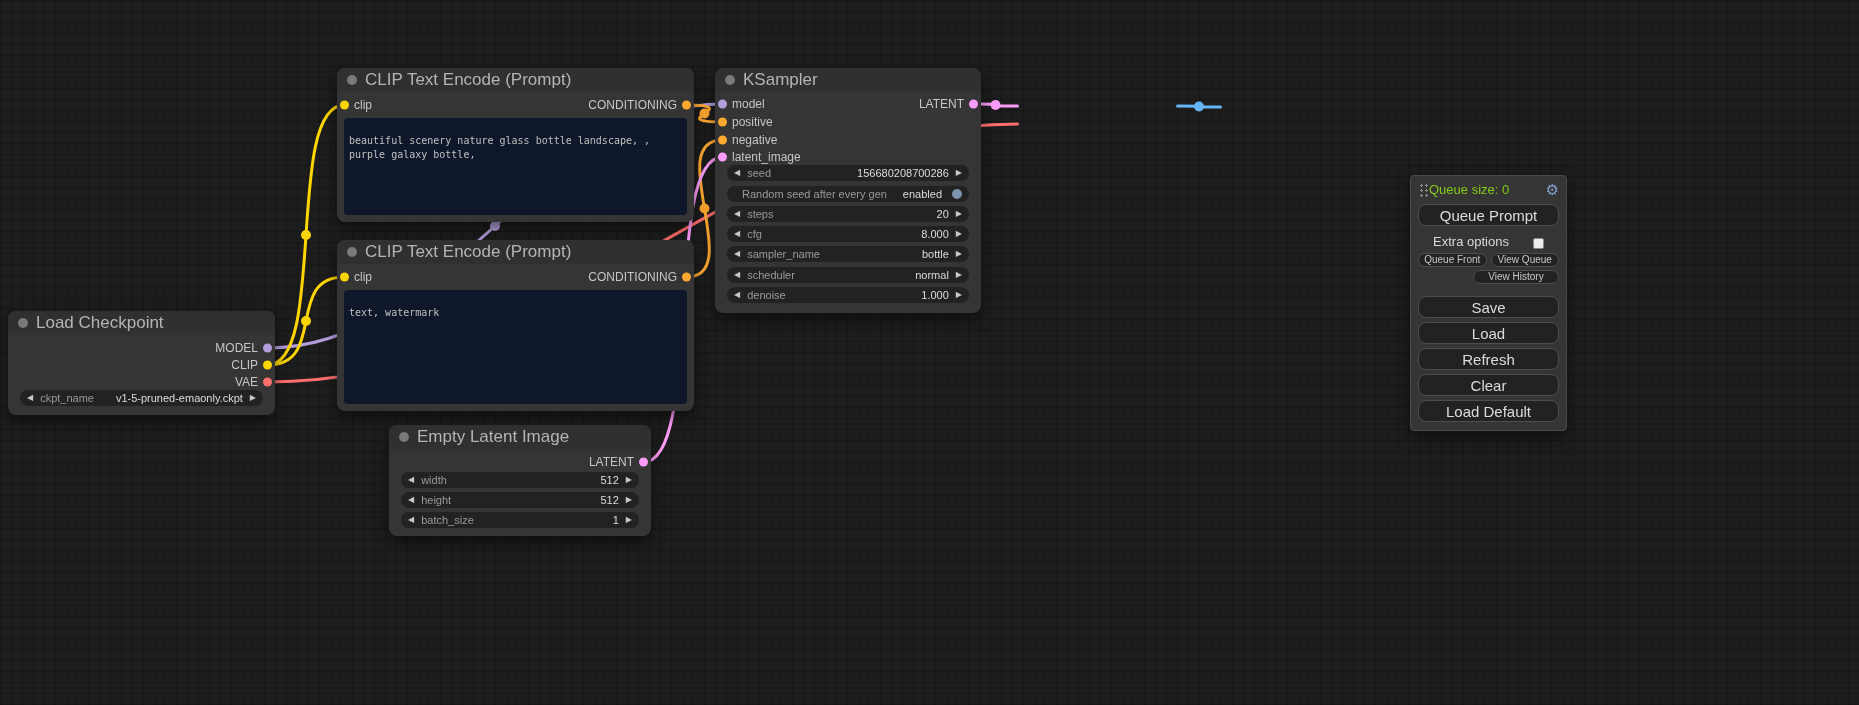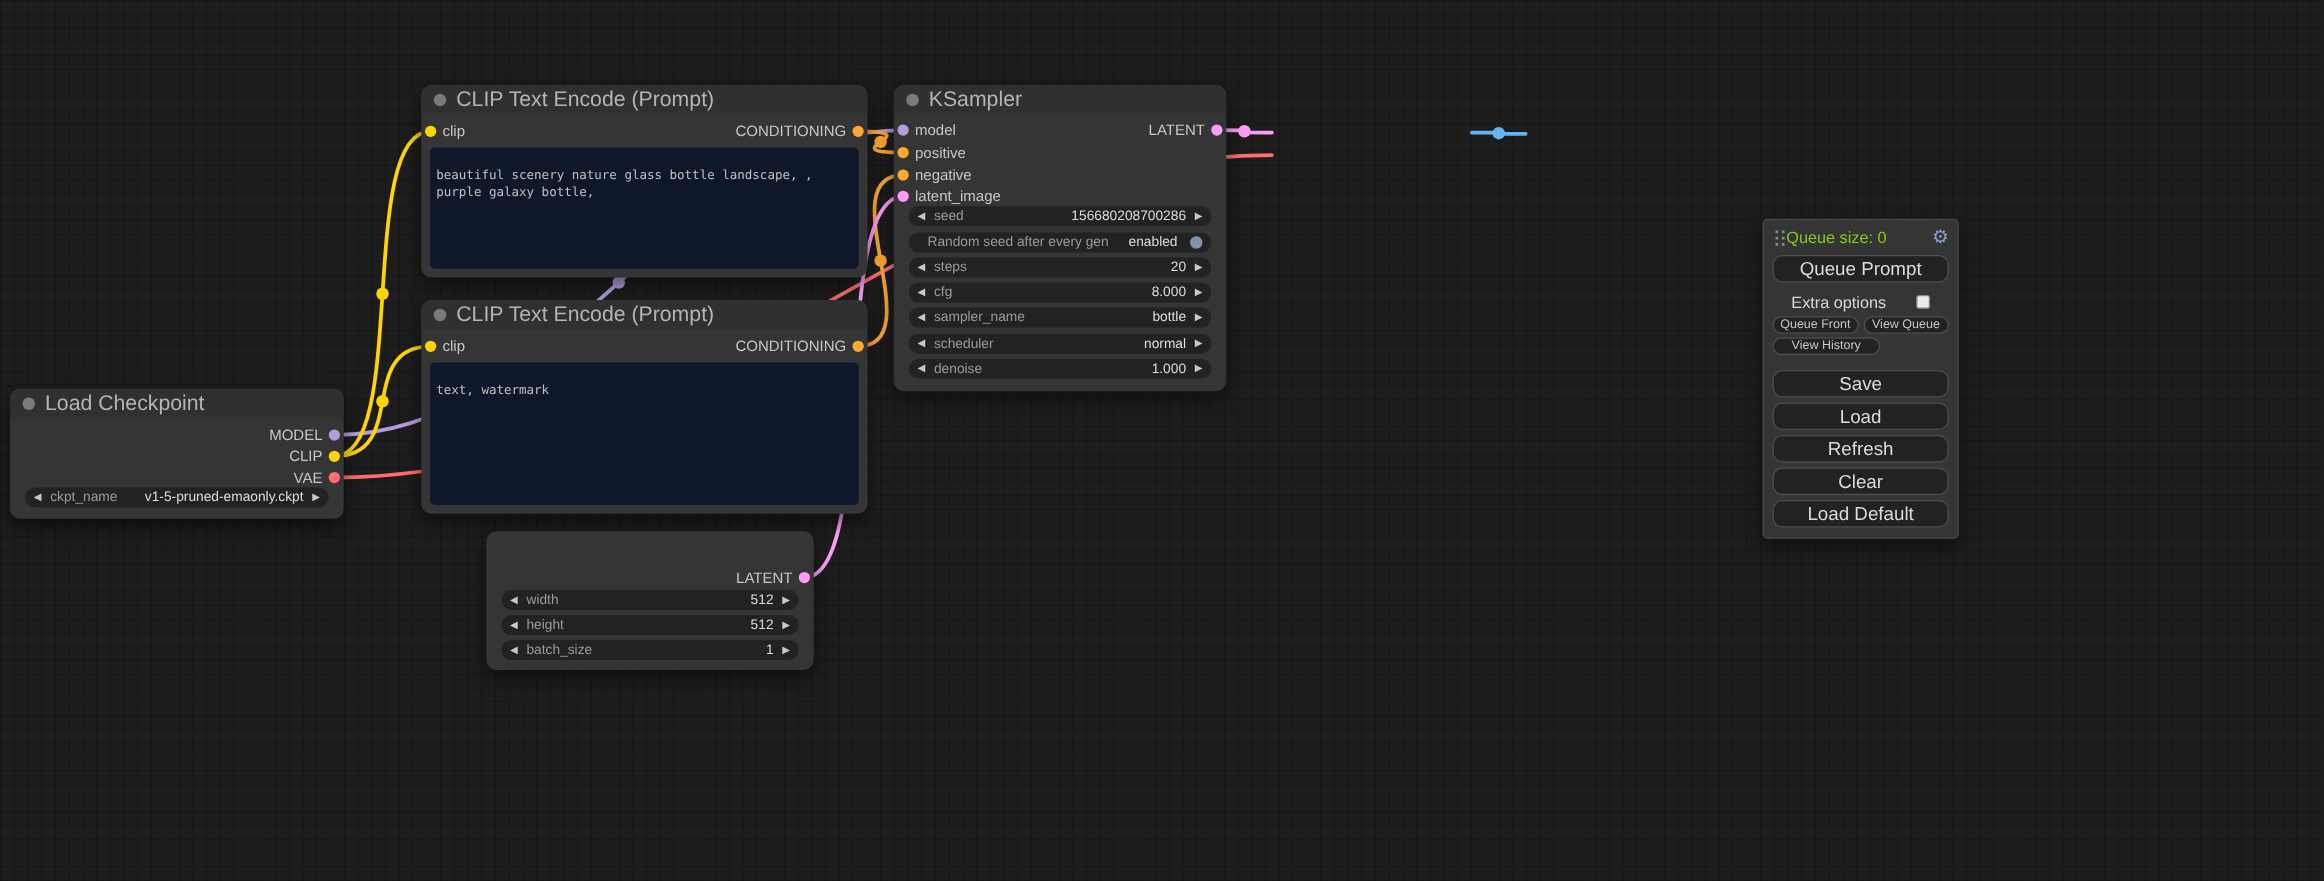--- a/index.html
+++ b/index.html
@@ -63,24 +63,24 @@
   .qp-title { flex:1; text-align:left; color:#84cc16; font-size:13px; }
   .qp-gear { flex:0 0 auto; color:#84a0d0; font-size:15px; line-height:15px; }
   .qbtn {
     display:block; width:100%; height:22px; margin-top:4px;
     background:#222; border:1px solid #4e4e4e; border-radius:8px;
     color:#dcdcdc; font-size:15px; font-family:"Liberation Sans", sans-serif;
     appearance:none; cursor:default;
   }
   .qbtn.first { margin-top:6px; }
   .qbtn.mt { margin-top:12px; }
-  .qp-extra { display:flex; align-items:center; justify-content:center; gap:24px; margin-top:8px; color:#d8d8d8; font-size:13px; }
+  .qp-extra { display:flex; align-items:flex-end; justify-content:center; gap:24px; margin-top:8px; color:#d8d8d8; font-size:13px; }
   .qp-checkbox { width:11px; height:11px; background:#ececec; border:1px solid #8a8a8a; border-radius:2px; }
   .qp-row { display:flex; gap:4px; margin-top:4px; }
-  .qp-row.center { justify-content:flex-start; }
+  .qp-row.center { justify-content:flex-end; }
   .qbtn.small { height:14px; margin-top:0; font-size:10px; line-height:10px; padding:0 4px; color:#c8c8c8; }
   .qbtn.small.vh { width:86px; }
 </style>
 </head>
 <body>
 
 <div id="canvas">
   <svg id="wires" width="1859" height="705">
       <path d="M 267.5 348 C 449.5 348, 540.5 104, 722.5 104" stroke="#B39DDB" stroke-width="3" fill="none" stroke-linecap="round"></path>
       <circle cx="495" cy="226" r="5" fill="#B39DDB"></circle>
@@ -153,20 +153,24 @@
       <span>clip</span>
     </div>
     <div class="slot out" style="top:29px">
       <span>CONDITIONING</span>
       <span class="slot-dot" id="dot-cte2-cond-out" style="background: rgb(255, 169, 49);"></span>
     </div>
     <div class="node-text" style="top:50px;height:114px">text, watermark</div>
   </div>
 
   <div class="node" style="left:389px;top:425px;width:262px;height:111px">
+    <div class="node-title">
+      <span class="title-dot"></span>
+      <span>Empty Latent Image</span>
+    </div>
     <div class="slot out" style="top:29px">
       <span>LATENT</span>
       <span class="slot-dot" id="dot-eli-latent-out" style="background: rgb(255, 156, 249);"></span>
     </div>
     <div class="widget" style="top:47px">
       <span class="arrow">◀</span>
       <span class="wname">width</span>
       <span class="wvalue">512</span>
       <span class="arrow">▶</span>
     </div>

